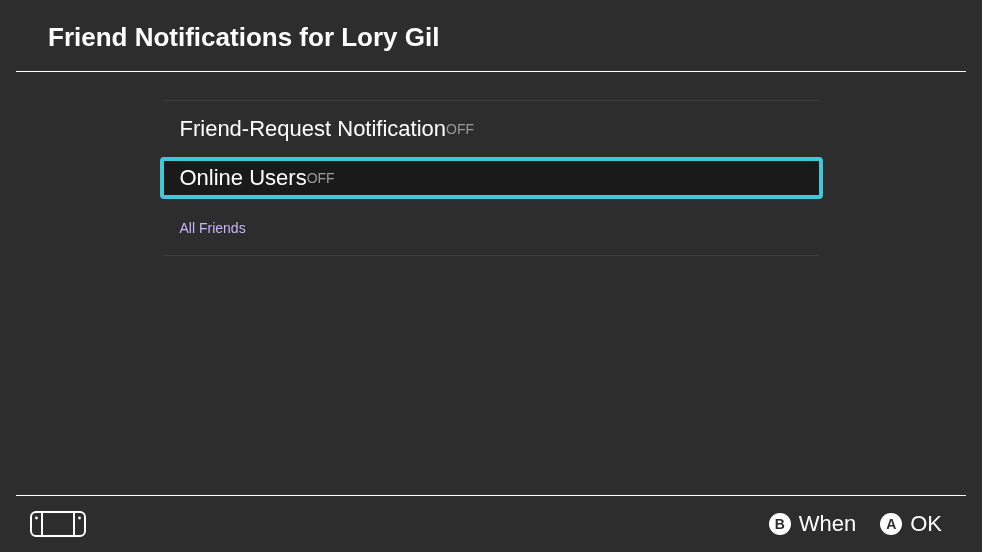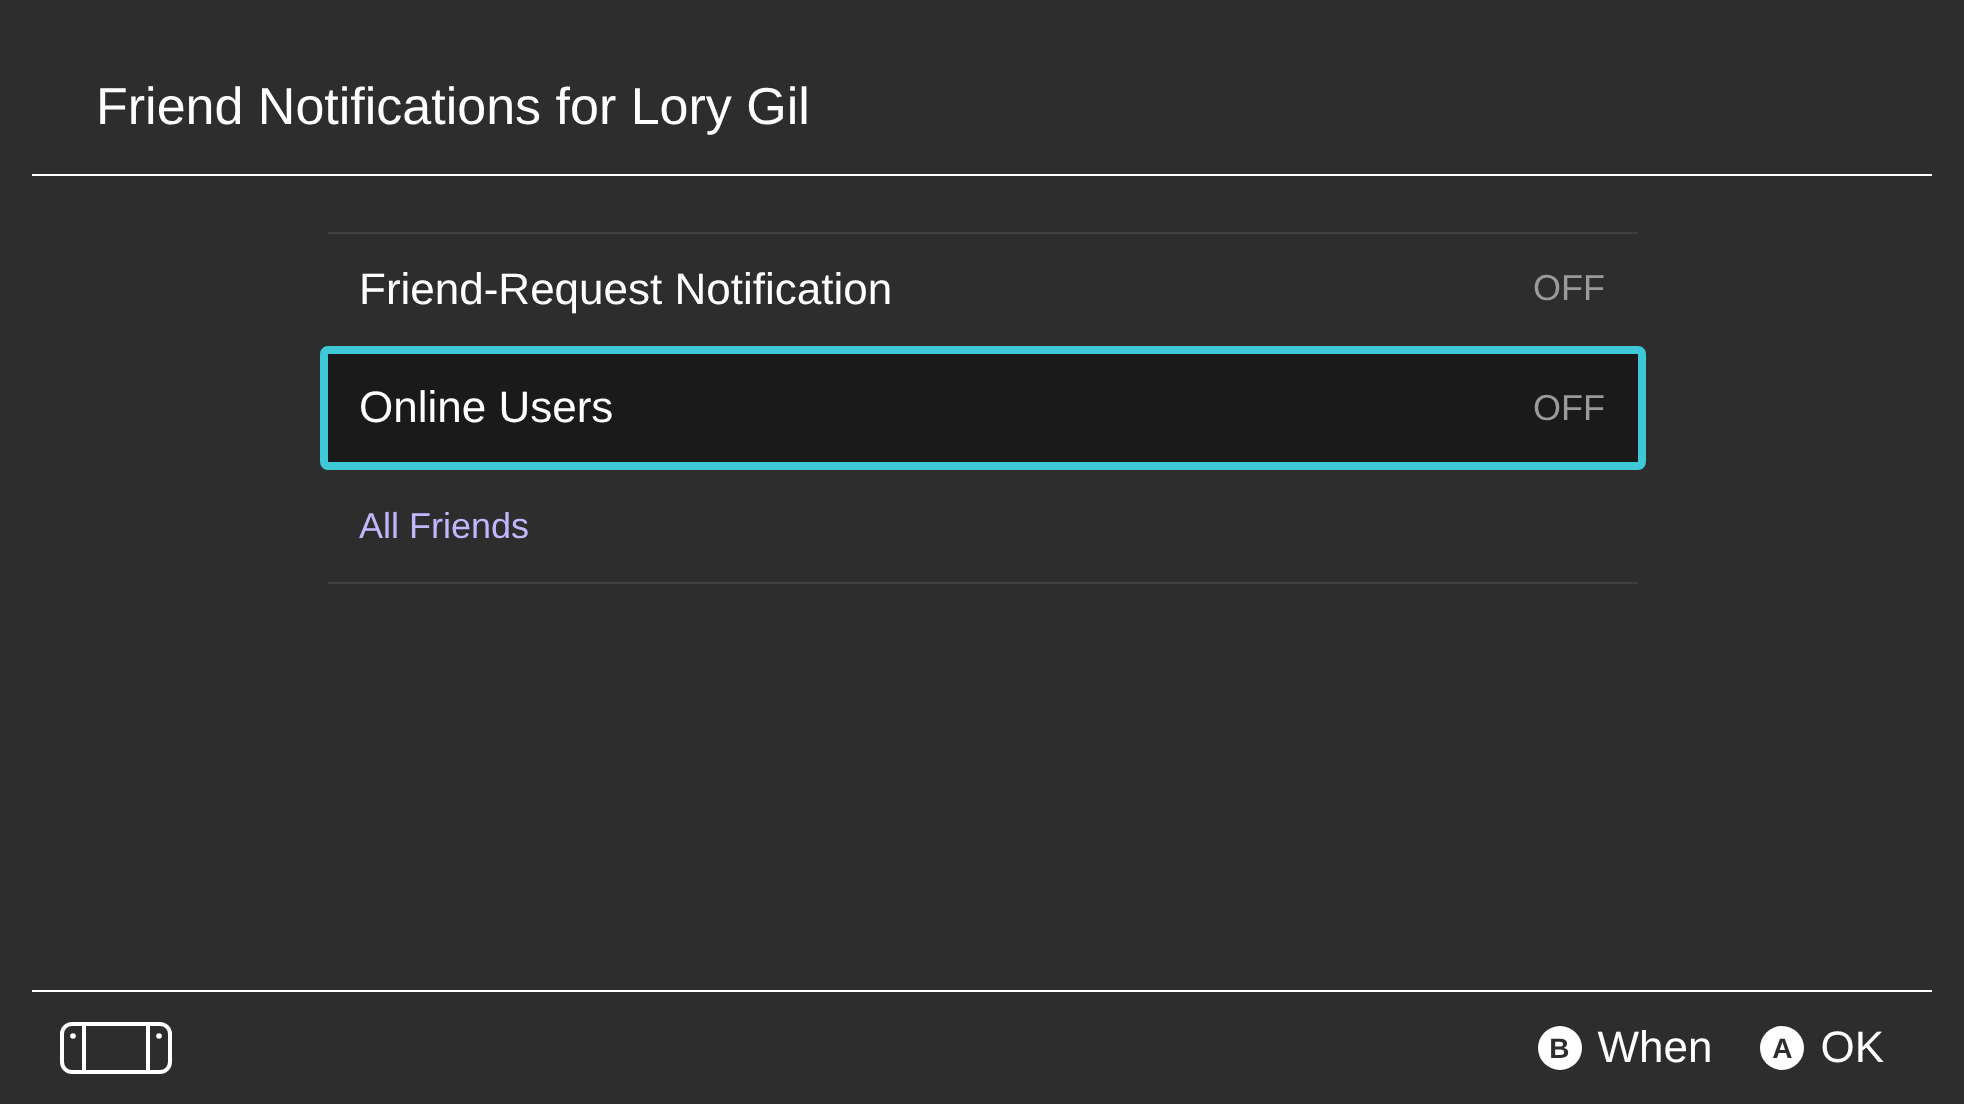--- a/index.html
+++ b/index.html
@@ -8,65 +8,64 @@
     background: #2d2d2d;
     font-family: -apple-system, BlinkMacSystemFont, "Segoe UI", Arial, sans-serif;
     color: #ffffff;
     position: relative;
   }
   .header {
     padding: 22px 48px 18px 48px;
   }
   .page-title {
     font-size: 26px;
-    font-weight: 400;
+    font-weight: 700;
     color: #ffffff;
-    margin-top: 16px;
   }
   .header-divider {
     height: 1px;
     background: #ffffff;
     margin: 0 16px;
   }
   .content {
     width: 655px;
     margin: 28px auto 0 auto;
   }
   .list-divider {
     height: 1px;
     background: #3f3f3f;
   }
   .settings-row {
     display: flex;
     align-items: center;
-    justify-content: space-between;
+    justify-content: flex-start;
     height: 55px;
     padding: 0 16px;
   }
   .row-label {
     font-size: 22px;
     color: #ffffff;
     font-weight: 400;
   }
   .row-value {
-    font-size: 18px;
+    font-size: 14px;
     color: #9a9a9a;
     font-weight: 400;
   }
   .row-value.active {
     color: #c4b5fd;
   }
   .selected-wrap {
     border: 4px solid #3fc9d8;
     border-radius: 4px;
     background: #1a1a1a;
     margin: 1px -4px;
   }
   .selected-wrap .settings-row {
-    height: 54px;
+    height: 34px;
     padding: 0 16px;
   }
   .help-text {
     padding: 12px 16px 0 16px;
     font-size: 16px;
     line-height: 1.4;
     color: #9a9a9a;
   }
   .footer-divider {
     position: absolute;

